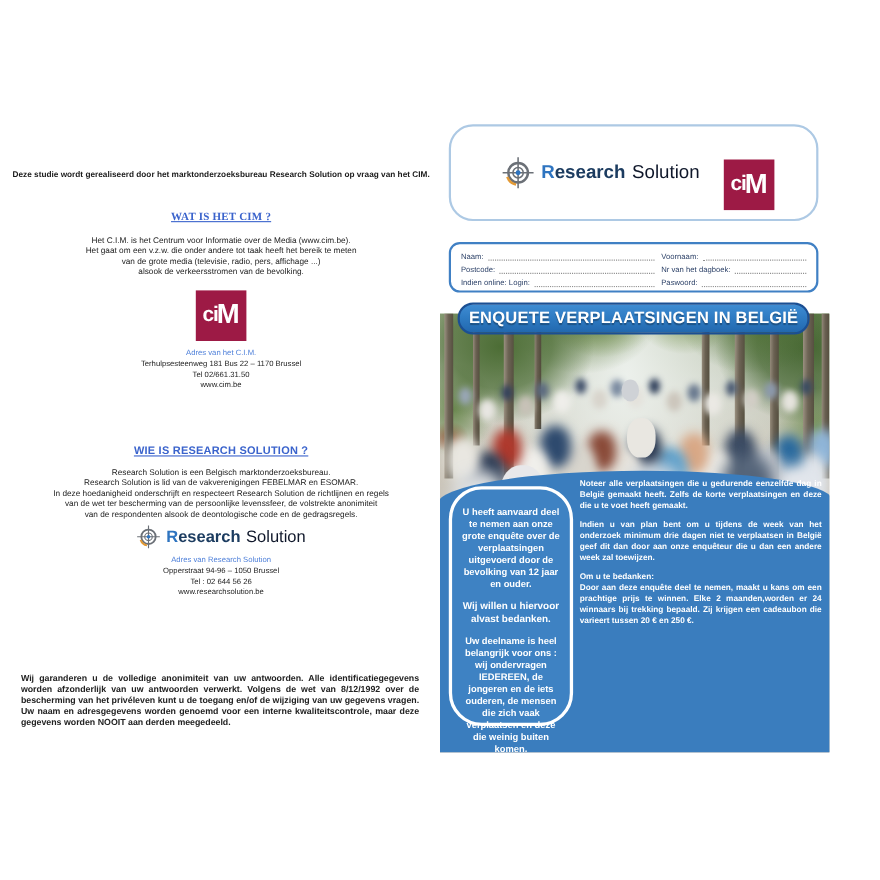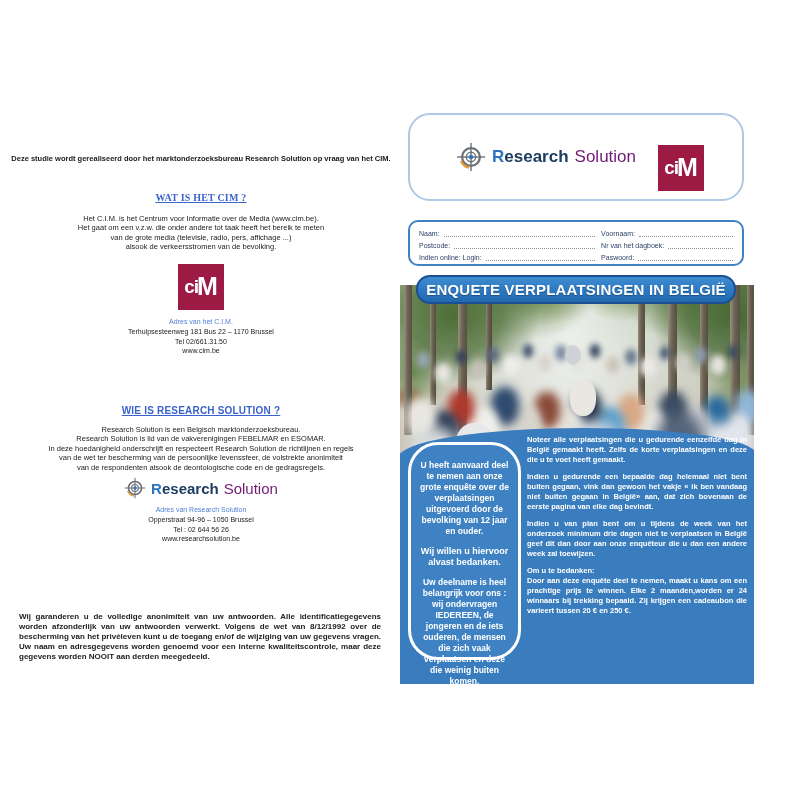--- a/index.html
+++ b/index.html
@@ -19,21 +19,21 @@
   .cim-badge .ci{font-size:19px;font-weight:bold;letter-spacing:-1px;}
   .cim-badge .em{font-size:25px;font-weight:bold;margin-left:-1px;transform:translateY(-1px);}
   .addr-label{font-size:7px;color:#4d7fd9;}
   .al1{top:318px;} .al2{top:506px;}
   .addr-lines{font-size:7px;line-height:9.6px;white-space:pre-line;color:#222;}
   .ad1{top:327px;} .ad2{top:515px;}
   .rs-logo-row{position:absolute;top:477px;left:0;width:100%;display:flex;align-items:center;justify-content:center;gap:5px;}
   .rs-logo-row svg{width:22px;height:22px;}
   .rs-word{font-size:15px;font-weight:bold;color:#1c3c60;}
   .rs-word .cap{color:#2e74c0;}
-  .rs-word2{font-size:15px;color:#701a75;}
+  .rs-word2{font-size:15px;color:#0f172a;}
   .footer-par{top:612px;left:8px;width:362px;font-size:8px;line-height:10px;text-align:justify;color:#222;font-weight:bold;}
 
   
   .right-page{position:absolute;left:400px;top:0;width:356px;height:800px;}
   .header-box{position:absolute;left:8px;top:113px;width:336px;height:88px;border:2px solid #adc9e4;
     border-radius:22px;box-sizing:border-box;display:flex;align-items:center;}
   .hb-rs{display:flex;align-items:center;gap:6px;margin-left:46px;}
   .hb-rs svg{width:30px;height:30px;}
   .hb-rs .rs-word{font-size:17px;}
   .hb-rs .rs-word2{font-size:17px;}
@@ -231,20 +231,19 @@
       <div class="blue-overlay"></div>
 
       <div class="intro-box">
         <p>U heeft aanvaard deel te nemen aan onze grote enquête over de verplaatsingen uitgevoerd door de bevolking van 12 jaar en ouder.</p>
         <p style="font-size:9px;">Wij willen u hiervoor alvast bedanken.</p>
         <p><span>Uw deelname is heel belangrijk voor ons : wij ondervragen </span><b>IEDEREEN,</b><span> de jongeren en de iets ouderen, de mensen die zich vaak verplaatsen en deze die weinig buiten komen.</span></p>
       </div>
 
       <div class="instructions">
         <p>Noteer alle verplaatsingen die u gedurende eenzelfde dag in België gemaakt heeft. Zelfs de korte verplaatsingen en deze die u te voet heeft gemaakt.</p>
-        <p>Indien u gedurende een bepaalde dag helemaal niet bent buiten gegaan, vink dan gewoon het vakje « ik ben vandaag niet buiten gegaan in België» aan, dat zich bovenaan de eerste pagina van elke dag bevindt.</p>
         <p>Indien u van plan bent om u tijdens de week van het onderzoek  minimum drie dagen niet te verplaatsen in België geef dit dan door aan onze enquêteur die u dan een andere week zal toewijzen.</p>
         <p class="thanks-head">Om u te bedanken:</p>
         <p>Door aan deze enquête deel te nemen, maakt u kans om een prachtige prijs te winnen. Elke 2 maanden,worden er 24 winnaars bij trekking bepaald. Zij krijgen een cadeaubon die varieert tussen 20 € en 250 €.</p>
       </div>
     </div>
   </div>
 </div>
 
 </body></html>

